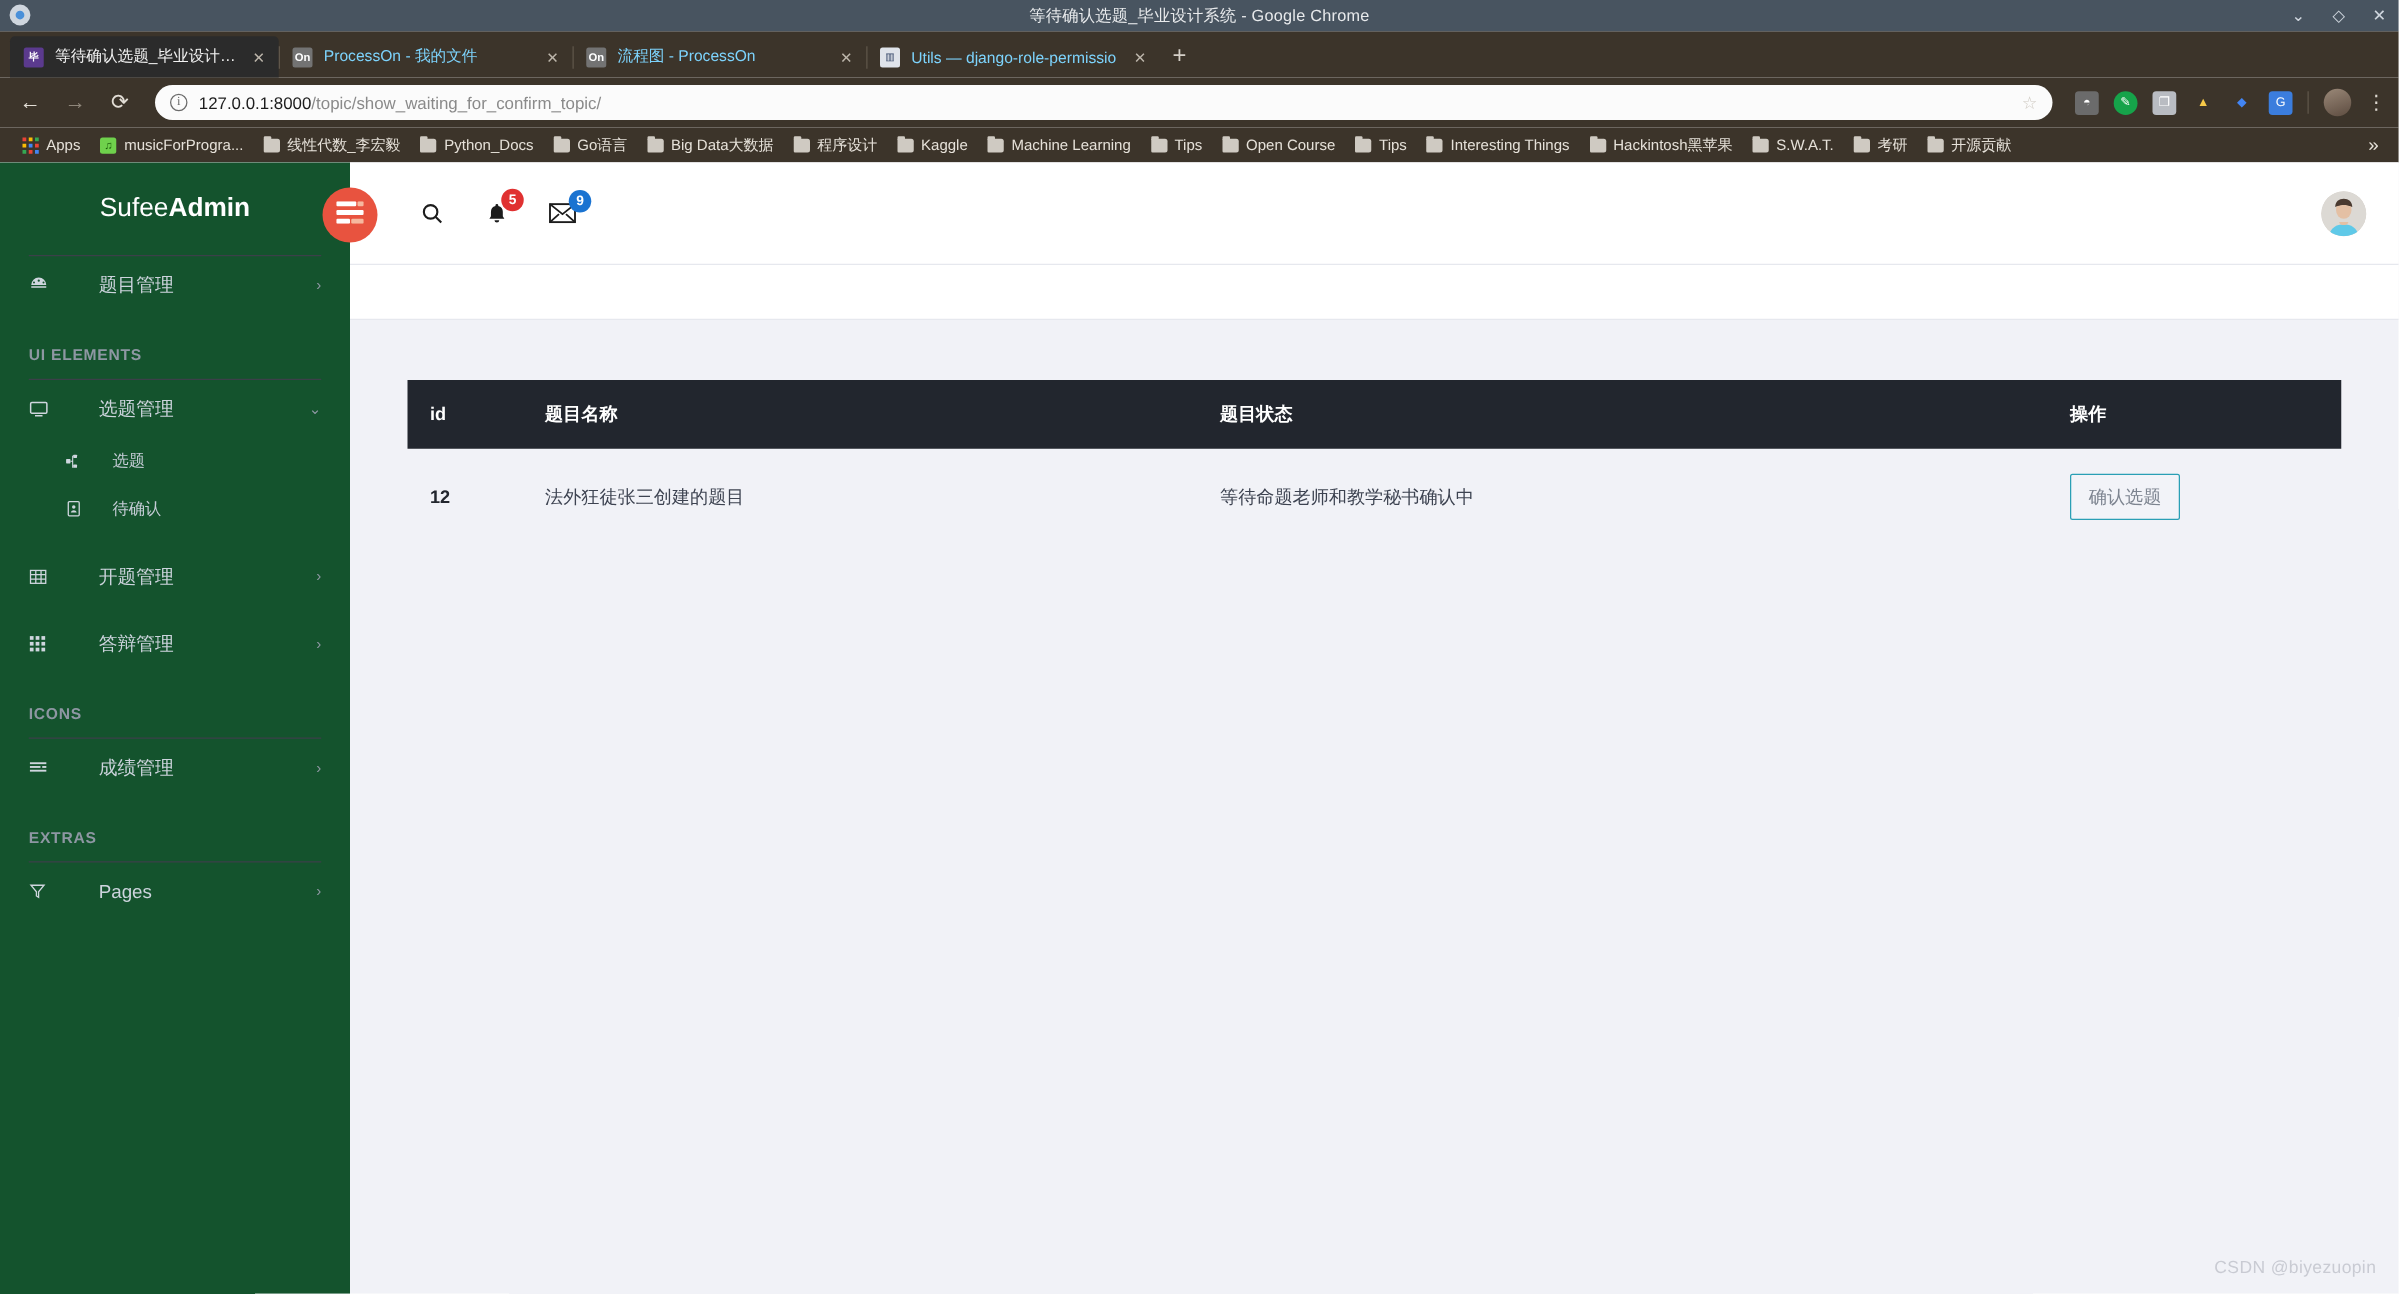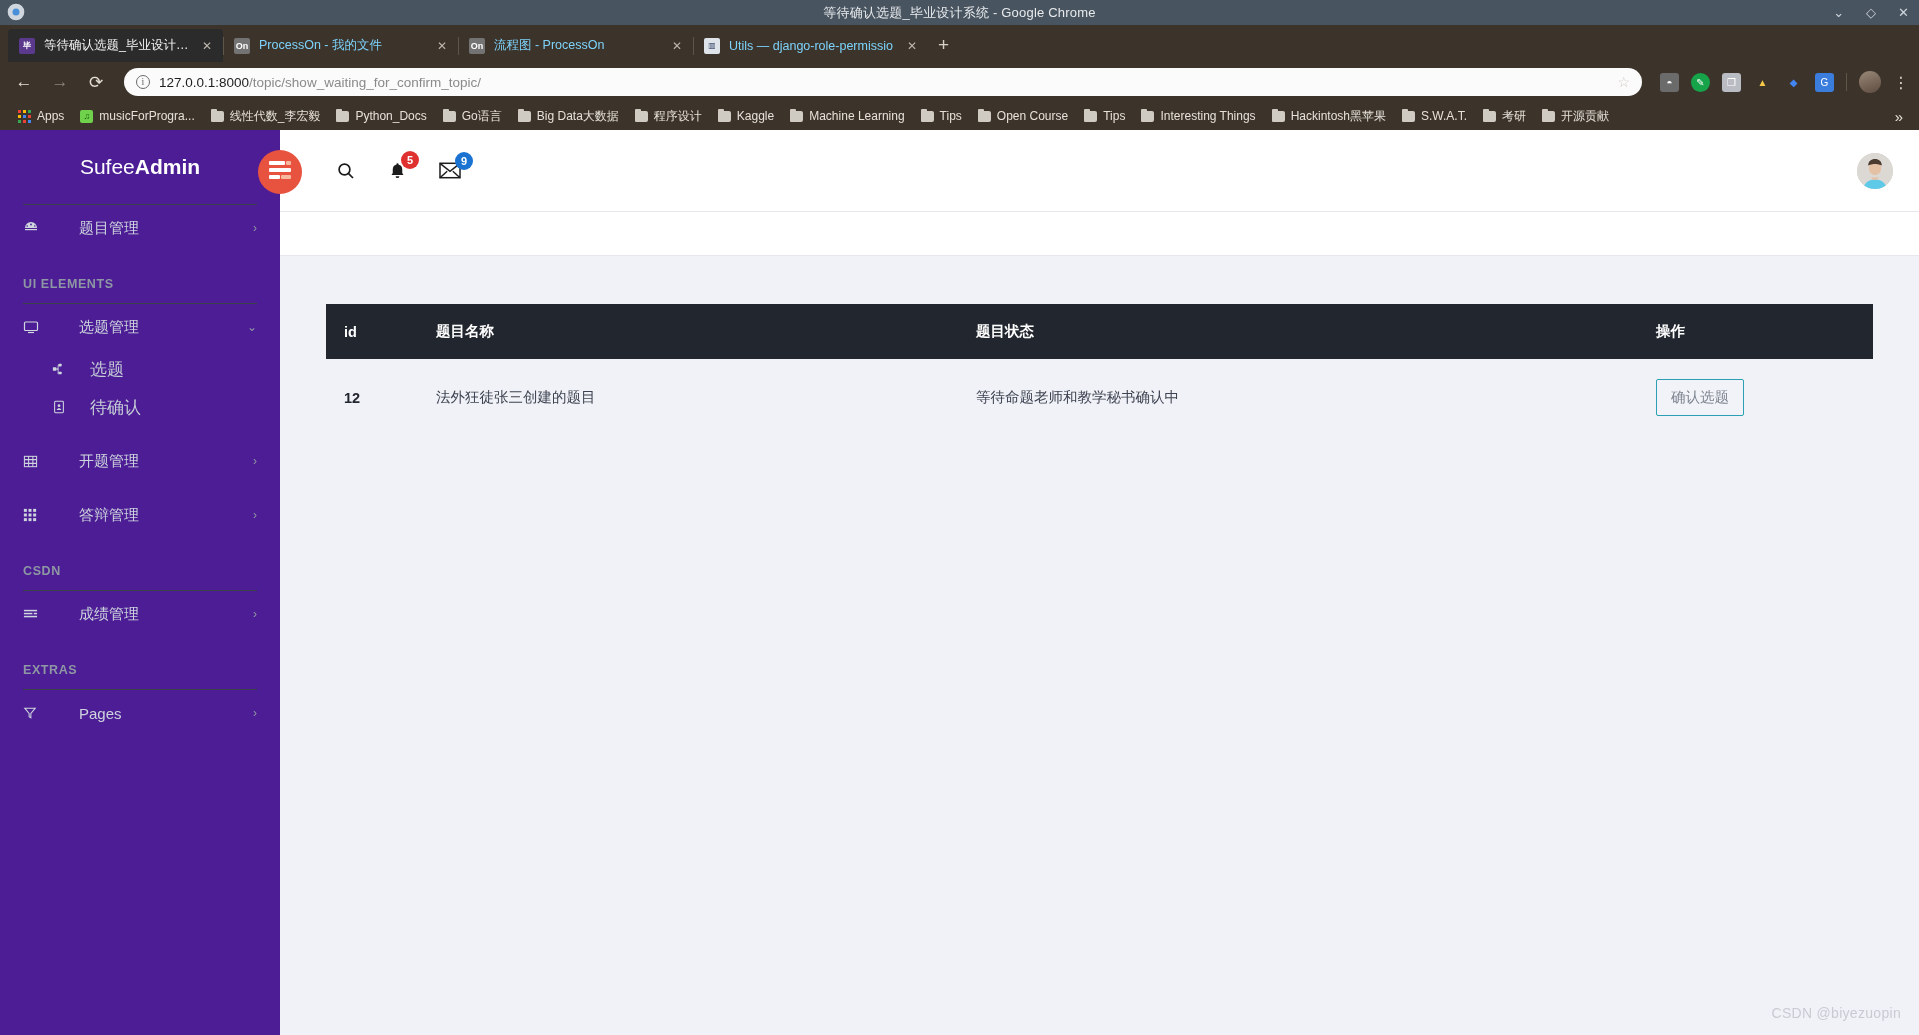--- a/index.html
+++ b/index.html
@@ -84,36 +84,36 @@
   .bm-music { width: 13px; height: 13px; background: #6fd14c; flex: none;
     border-radius: 2px; color: #1a5c0a; font-size: 9px; text-align:center;
     line-height: 13px; font-weight: bold; }
   .bm-overflow { margin-left: auto; color: #e6e1d9; font-size: 15px; padding: 0 6px; }
 
   
   .page { position: relative; width: 1919px; height: 905px; background: #f1f2f7;
     display: flex; }
 
   
-  .sidebar { width: 280px; background: #4c1d95; flex: none; position: relative;
+  .sidebar { width: 280px; background: #14532d; flex: none; position: relative;
     padding-top: 0; }
   .brand { height: 74px; display: flex; align-items: center;
     justify-content: center; color: #fff; font-size: 21px; font-weight: 300; }
   .brand b { font-weight: 700; }
   .side-rule { height: 1px; background: #3b4049; margin: 0 23px; }
   .nav-section-title { color: #8e97a3; font-size: 12.5px; font-weight: bold;
     letter-spacing: .6px; padding: 26px 0 12px 23px; }
   .nav-item { display: flex; align-items: center; height: 46px;
     padding: 0 23px 0 23px; color: #b7bfc9; font-size: 15px; cursor: pointer; justify-content: flex-end; }
   .nav-ico { width: 22px; flex: none; display: flex; align-items: center;
     color: #cfd6de; font-size: 15px; }
   .nav-label { flex: 1; padding-left: 34px; color: #cdd4dd; }
   .nav-caret { color: #8e97a3; font-size: 12px; }
   .sub-item { display: flex; align-items: center; height: 38px;
-    padding-left: 52px; color: #b7bfc9; font-size: 17px; cursor: pointer; }
+    padding-left: 52px; color: #b7bfc9; font-size: 13px; cursor: pointer; }
   .sub-ico { width: 20px; flex: none; color: #cfd6de; font-size: 13px;
     display: flex; align-items: center; }
   .sub-label { padding-left: 18px; color: #c5ccd6; }
 
   
   .content { flex: 1; position: relative; }
   .navbar { height: 82px; background: #fff; display: flex; align-items: center;
     padding: 0 26px 0 56px; border-bottom: 1px solid #e6e8ee; }
   .navbar-icons { display: flex; align-items: center; gap: 32px; }
   .nb-icon { position: relative; color: #1c1c1c; display: flex;
@@ -375,21 +375,21 @@
             <rect x="11.6" y="6.3" width="3.4" height="3.4"></rect>
             <rect x="1" y="11.6" width="3.4" height="3.4"></rect>
             <rect x="6.3" y="11.6" width="3.4" height="3.4"></rect>
             <rect x="11.6" y="11.6" width="3.4" height="3.4"></rect>
           </svg>
       </span>
       <span class="nav-label">答辩管理</span>
       <span class="nav-caret">›</span>
     </div>
 
-    <div class="nav-section-title">CSDN</div>
+    <div class="nav-section-title">ICONS</div>
     <div class="side-rule"></div>
 
     <div class="nav-item">
       <span class="nav-ico">
         <svg width="15" height="15" viewBox="0 0 16 16" fill="#cfd6de">
             <rect x="1" y="3" width="14" height="1.6"></rect>
             <rect x="1" y="6.2" width="9" height="1.6"></rect>
             <rect x="1" y="9.4" width="14" height="1.6"></rect>
             <rect x="11.5" y="6.2" width="3.5" height="1.6"></rect>
           </svg>

